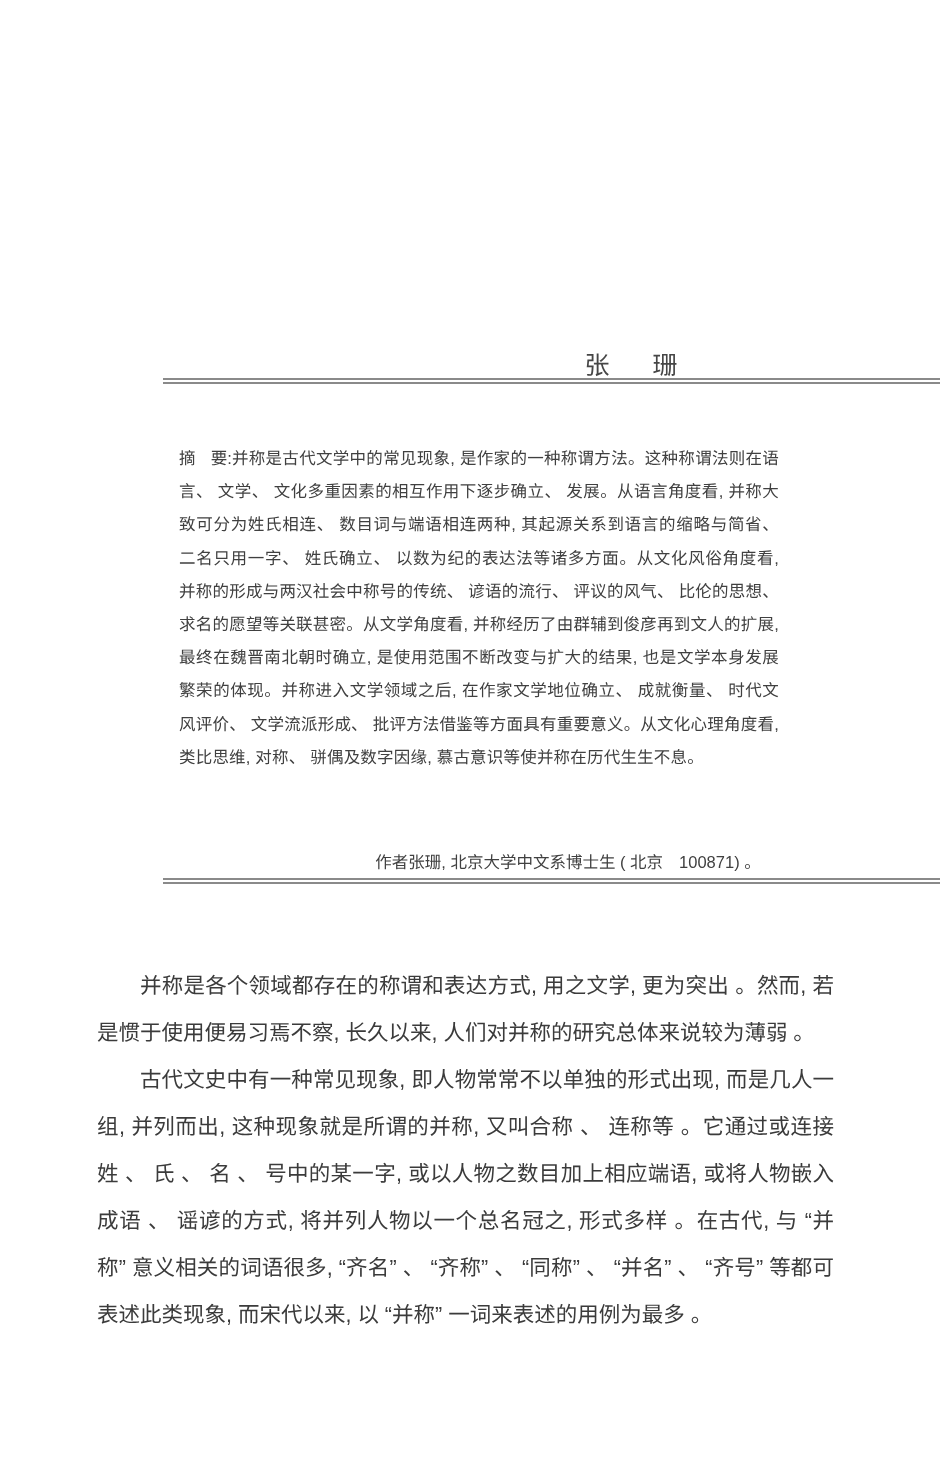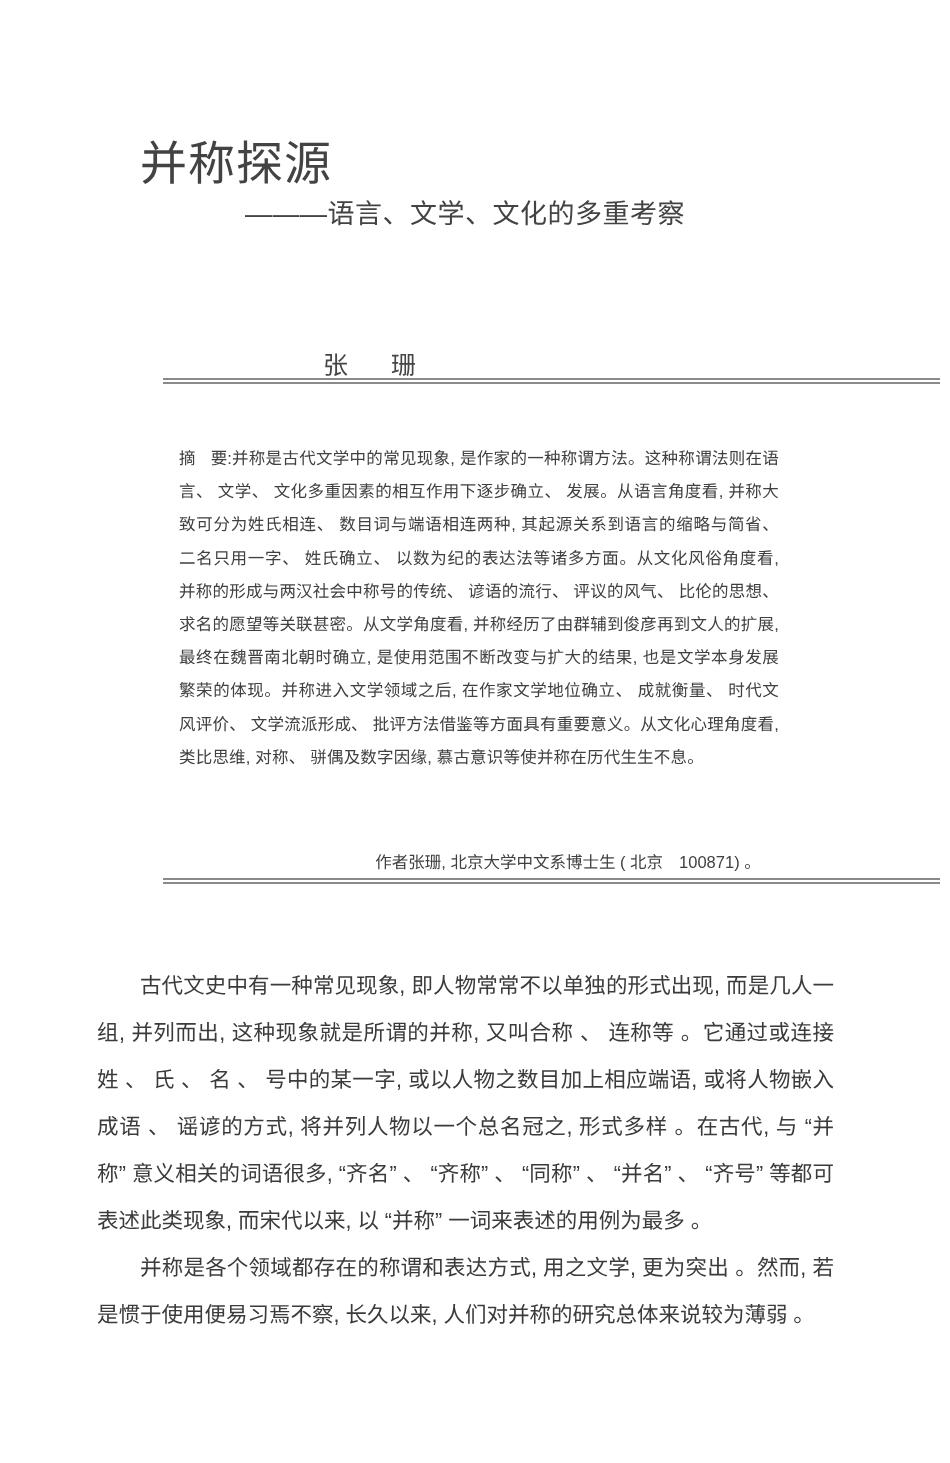--- a/index.html
+++ b/index.html
@@ -50,20 +50,21 @@
     letter-spacing: 0.5px;
     color: #434343;
   }
 
   
   .author-line {
     position: absolute;
     left: 163px;
     top: 345px;
     width: 777px;
+    text-align: center;
   }
   .author-name {
     font-size: 25px;
     font-weight: 400;
     letter-spacing: 1px;
     color: #464646;
     padding-left: 160px;
     display: inline-block;
   }
   .author-name .gap {
@@ -163,24 +164,20 @@
     text-justify: inter-ideograph;
     color: #3b3b3b;
     text-indent: 43px;
   }
 </style>
 </head>
 <body>
 
 <div class="page">
 
-  <div class="title-block">
-    <h1 class="doc-title">并称探源</h1>
-    <div class="doc-subtitle">———语言、文学、文化的多重考察</div>
-  </div>
 
   <div class="author-line">
     <span class="author-name">
       <span>张</span>
       <span class="gap"></span>
       <span>珊</span>
     </span>
   </div>
 
   <div class="rule-double" id="rule-top"></div>
@@ -191,17 +188,17 @@
     </p>
   </div>
 
   <p class="affiliation">
     <span>作者张珊, 北京大学中文系博士生 ( 北京</span><span class="sp-wide"></span><span>100871</span><span>) 。</span>
   </p>
 
   <div class="rule-double" id="rule-bottom"></div>
 
   <div class="body-block">
+    <p class="body-para">并称是各个领域都存在的称谓和表达方式, 用之文学, 更为突出 。然而, 若是惯于使用便易习焉不察, 长久以来, 人们对并称的研究总体来说较为薄弱 。</p>
     <p class="body-para">古代文史中有一种常见现象, 即人物常常不以单独的形式出现, 而是几人一组, 并列而出, 这种现象就是所谓的并称, 又叫合称 、 连称等 。它通过或连接姓 、 氏 、 名 、 号中的某一字, 或以人物之数目加上相应端语, 或将人物嵌入成语 、 谣谚的方式, 将并列人物以一个总名冠之, 形式多样 。在古代, 与 “并称” 意义相关的词语很多, “齐名” 、 “齐称” 、 “同称” 、 “并名” 、 “齐号” 等都可表述此类现象, 而宋代以来, 以 “并称” 一词来表述的用例为最多 。</p>
-    <p class="body-para">并称是各个领域都存在的称谓和表达方式, 用之文学, 更为突出 。然而, 若是惯于使用便易习焉不察, 长久以来, 人们对并称的研究总体来说较为薄弱 。</p>
   </div>
 
 </div>
 
 </body></html>

